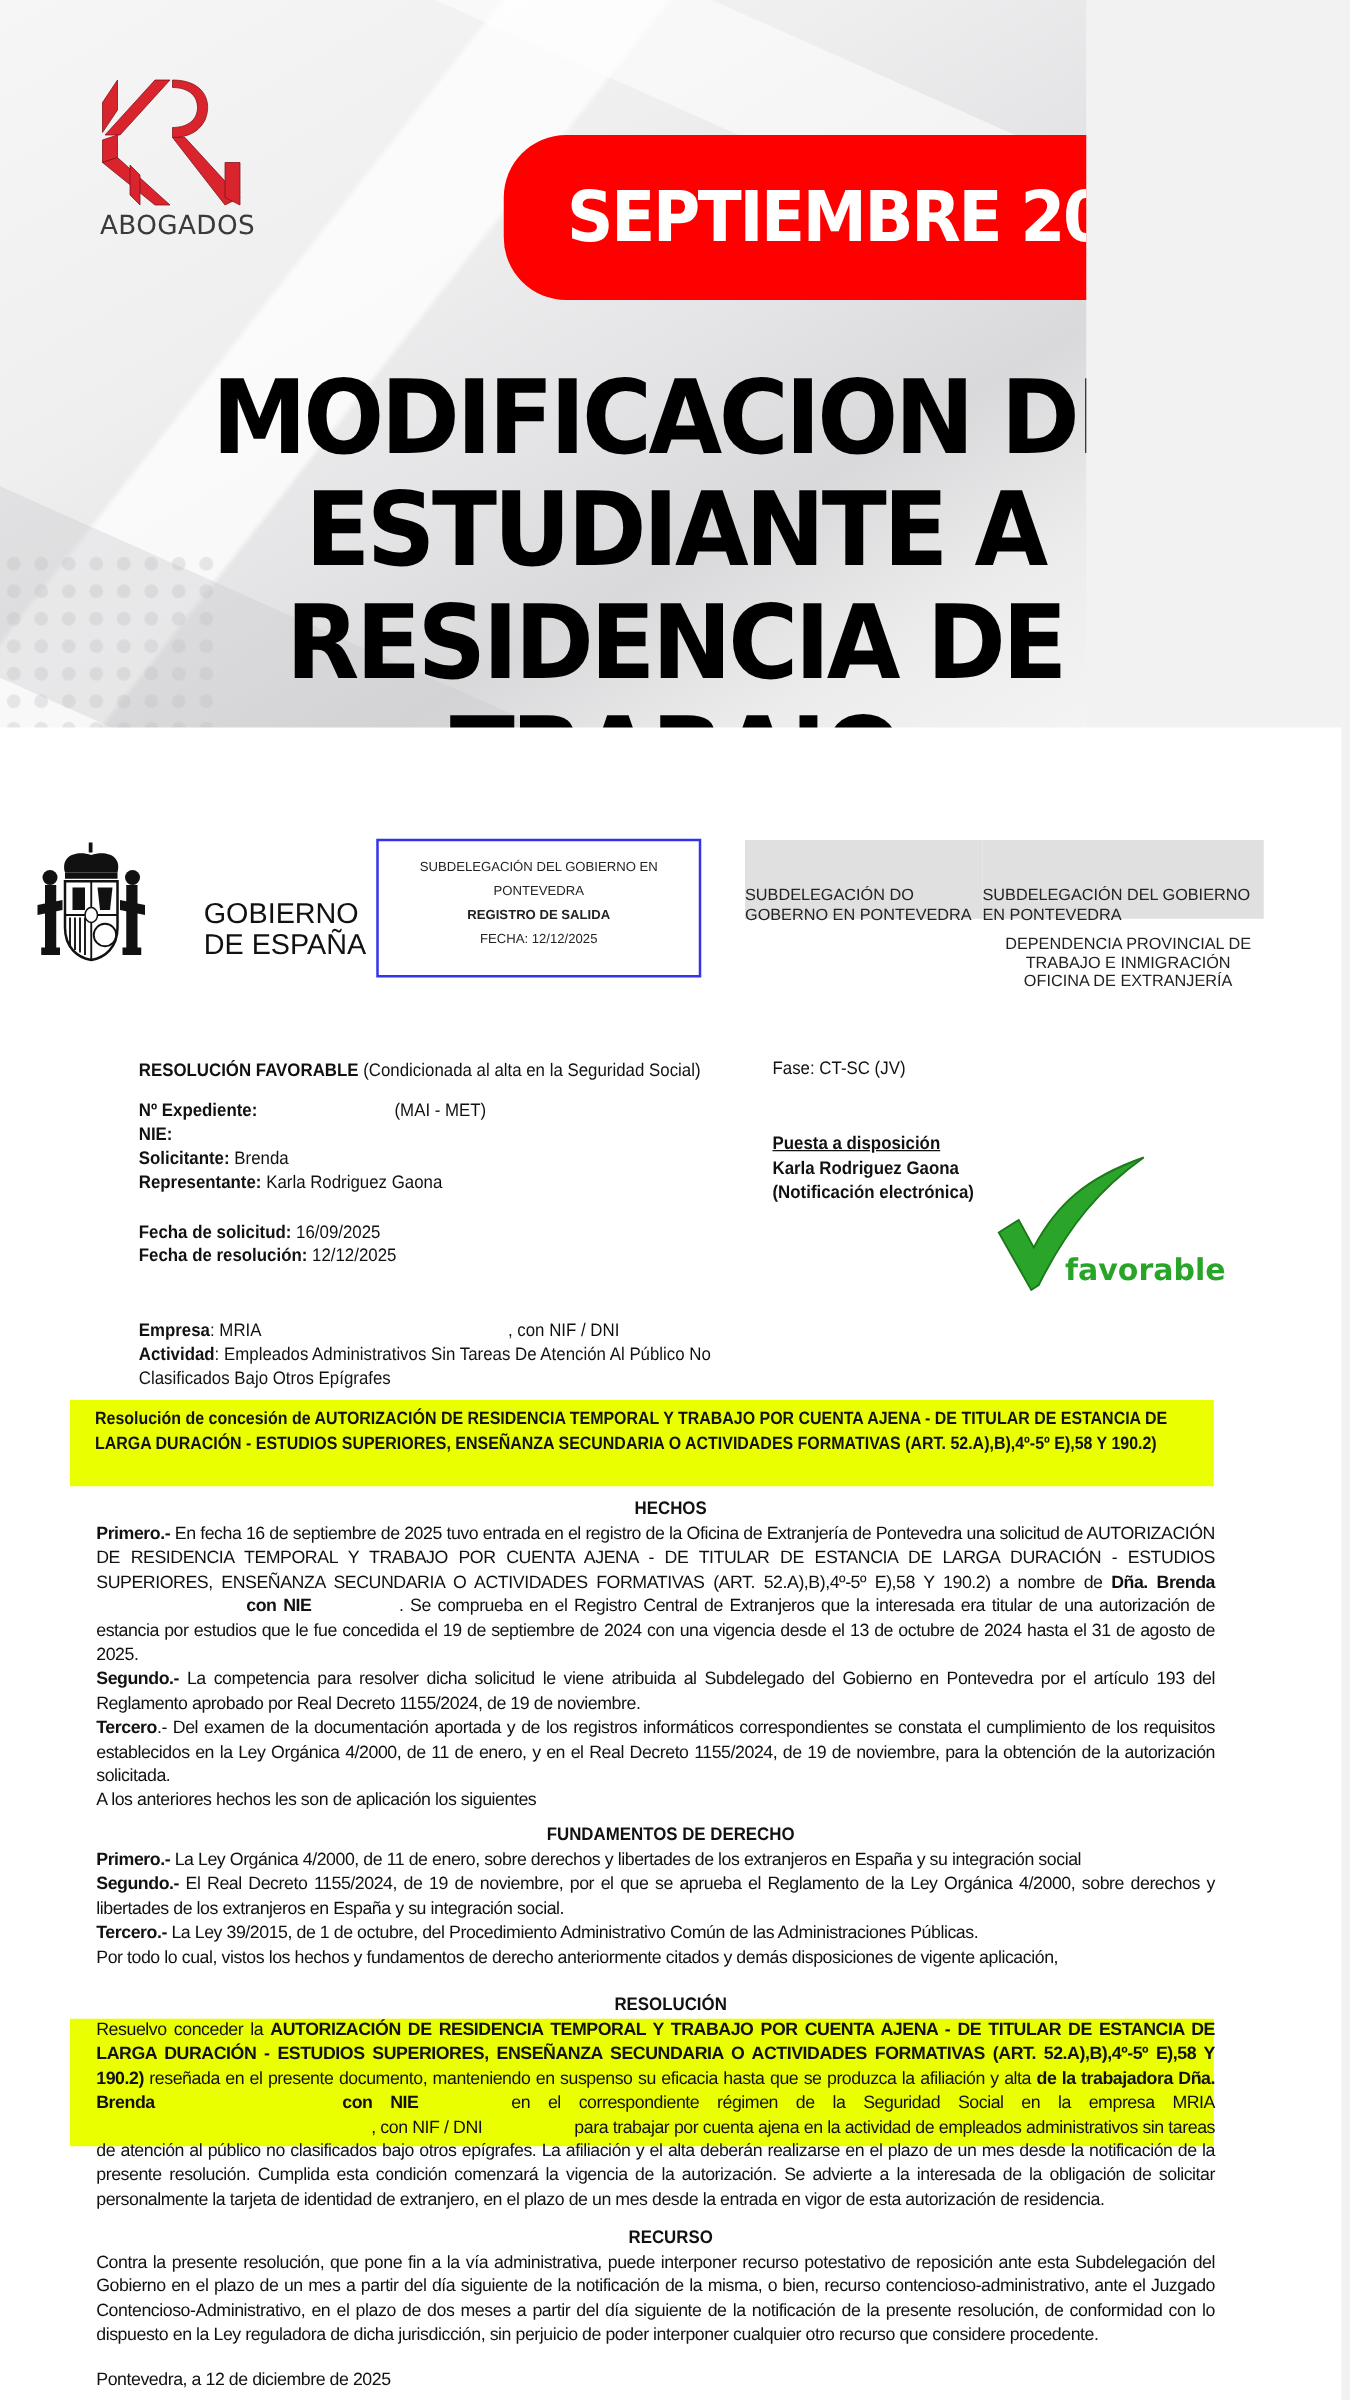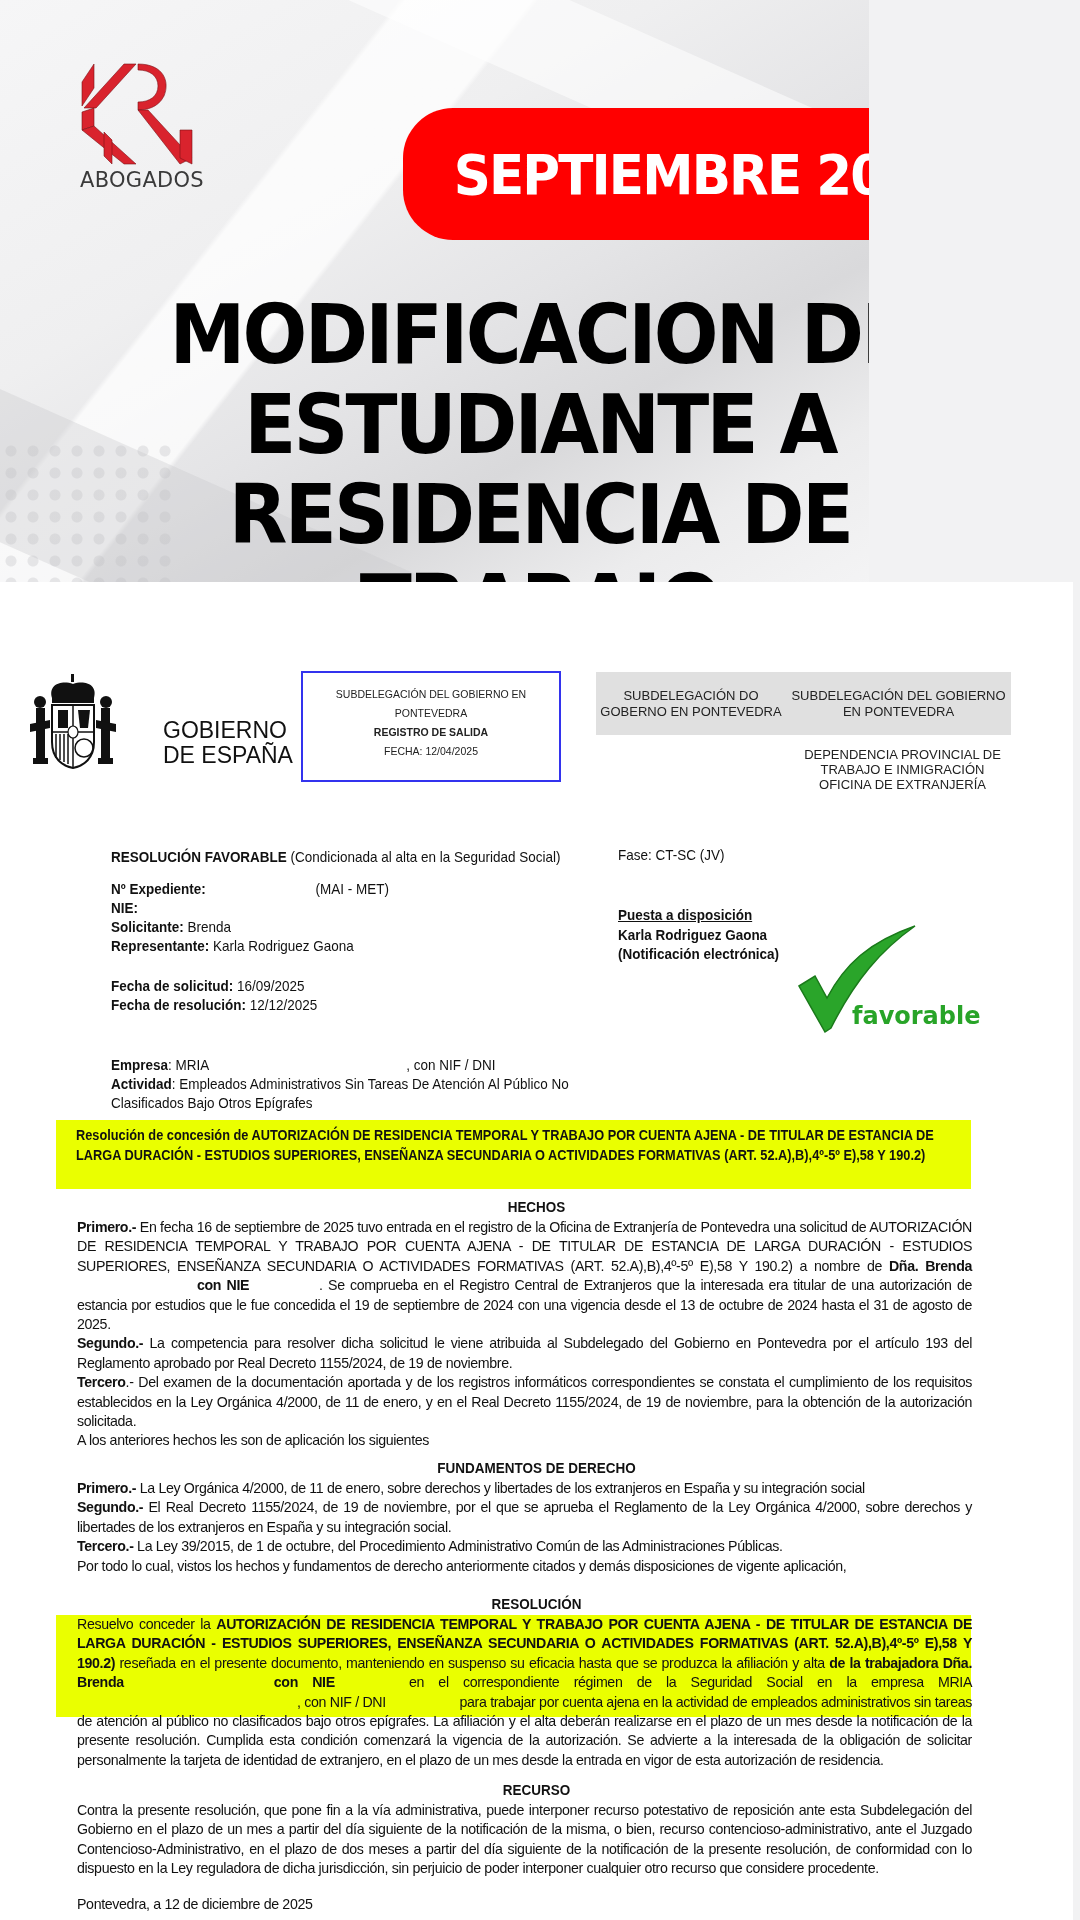--- a/index.html
+++ b/index.html
@@ -68,21 +68,21 @@
   .stamp {
     position: absolute; left: 301px; top: 89px; width: 260px; height: 111px;
     border: 2px solid #3333ee; text-align: center; padding-top: 10px;
     font-size: 10.5px; line-height: 22px; color: #222;
   }
   .stamp .b { font-weight: bold; }
 
   .sub-head { position: absolute; top: 90px; height: 63px; background: #e0e0e0; }
   .sub-head.l { left: 596px; width: 190px; }
   .sub-head.r { left: 786px; width: 225px; }
-  .sub-head div { text-align: center; font-size: 13px; line-height: 16px; color: #222; padding-top: 16px; }
+  .sub-head div { font-size: 13px; line-height: 16px; color: #222; padding-top: 16px; margin-top: 20px; }
   .dep { position: absolute; top: 165px; text-align: center; font-size: 13px; line-height: 15px; color: #222; }
   .dep.l { left: 590px; width: 200px; }
   .dep.r { left: 795px; width: 215px; }
 
   .lbl { font-weight: bold; }
   .meta { position: absolute; left: 111px; font-size: 14.5px; line-height: 19px; color: #111; }
   .meta .t { transform: scaleX(0.93); transform-origin: left; display: block; white-space: nowrap; }
 
   .puesta { position: absolute; left: 618px; top: 324px; font-size: 14.5px; line-height: 19.5px; font-weight: bold; }
   .puesta .u { text-decoration: underline; }
@@ -194,21 +194,21 @@
   </div>
   <div class="gov-text">
     <div>GOBIERNO</div>
     <div>DE ESPAÑA</div>
   </div>
 
   <div class="stamp">
     <div>SUBDELEGACIÓN DEL GOBIERNO EN</div>
     <div style="margin-top:-3px">PONTEVEDRA</div>
     <div class="b" style="margin-top:-3px">REGISTRO DE SALIDA</div>
-    <div style="margin-top:-3px">FECHA: 12/04/2025</div>
+    <div style="margin-top:-3px">FECHA: 12/12/2025</div>
   </div>
 
   <div class="sub-head l">
     <div>SUBDELEGACIÓN DO GOBERNO EN PONTEVEDRA</div>
   </div>
   <div class="sub-head r">
     <div>SUBDELEGACIÓN DEL GOBIERNO EN PONTEVEDRA</div>
   </div>
   <div class="dep r">
     <div>DEPENDENCIA PROVINCIAL DE</div>

